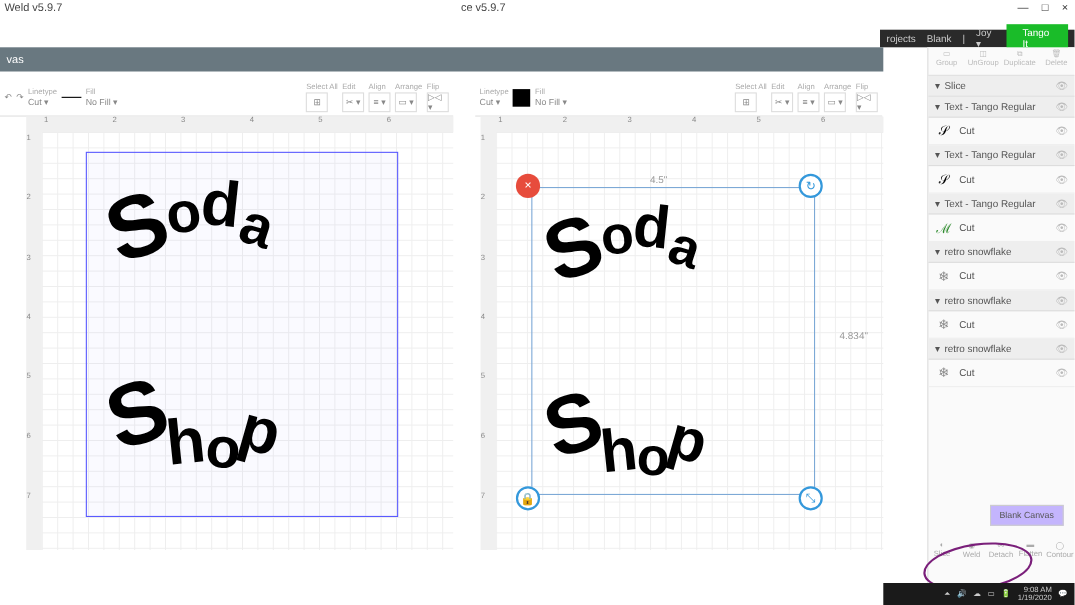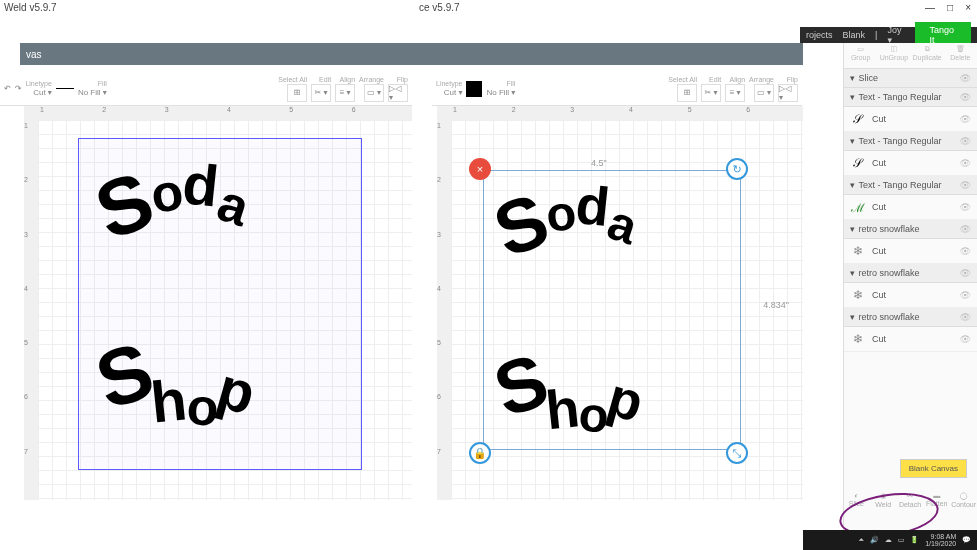--- a/index.html
+++ b/index.html
@@ -7,26 +7,26 @@
 
 .window-frame { position: absolute; top: 0; right: 0; height: 14px; background: #fff; display: flex; gap: 12px; padding: 2px 6px; font-size: 10px; color: #333; }
 .window-frame span { cursor: default; }
 
 .title-bar { position: absolute; top: 0; left: 0; font-size: 10px; color: #444; padding: 2px 4px; }
 .title-bar2 { position: absolute; top: 0; left: 415px; font-size: 10px; color: #444; padding: 2px 4px; }
 
 .top-bar { position: absolute; top: 27px; left: 800px; right: 0; height: 16px; background: #2a2a2a; display: flex; align-items: center; justify-content: flex-end; gap: 10px; padding: 0 6px; font-size: 9px; color: #ccc; }
 .make-it { background: #1abc29; color: #fff; padding: 3px 14px; font-size: 9px; }
 
-.header-strip { position: absolute; top: 43px; left: 0; right: 174px; height: 22px; background: #697880; color: #fff; font-size: 10px; display: flex; align-items: center; padding-left: 6px; margin-left: 20px; }
+.header-strip { position: absolute; top: 43px; left: 0; right: 174px; height: 22px; background: #697880; color: #fff; font-size: 10px; display: flex; align-items: center; padding-left: 6px; }
 
 .toolbar { position: absolute; top: 72px; height: 34px; background: #fff; border-bottom: 1px solid #e0e0e0; display: flex; align-items: center; gap: 4px; font-size: 8px; color: #888; padding: 0 4px; }
 .tb1 { left: 0; width: 412px; }
 .tb2 { left: 432px; width: 370px; }
-.tb-group { display: flex; flex-direction: column; align-items: flex-end; gap: 1px; }
+.tb-group { display: flex; flex-direction: column; align-items: flex-start; gap: 1px; }
 .tb-label { font-size: 7px; color: #aaa; }
 .tb-icon { width: 20px; height: 18px; border: 1px solid #ddd; display: flex; align-items: center; justify-content: center; font-size: 8px; }
 .swatch { width: 16px; height: 16px; background: #000; }
 
 .canvas-area { position: absolute; top: 106px; background-image: linear-gradient(#eee 1px, transparent 1px), linear-gradient(90deg, #eee 1px, transparent 1px); background-size: 14px 14px; }
 .ca1 { left: 24px; width: 388px; height: 394px; border-top: 14px solid #f0f0f0; border-left: 14px solid #f0f0f0; }
 .ca2 { left: 437px; width: 366px; height: 394px; border-top: 14px solid #f0f0f0; border-left: 14px solid #f0f0f0; }
 .ruler-h { position: absolute; top: -14px; left: 0; right: 0; height: 14px; background: #f0f0f0; display: flex; font-size: 7px; color: #888; }
 .ruler-h span { flex: 1; text-align: left; padding-left: 2px; }
 .ruler-v { position: absolute; left: -14px; top: 0; bottom: 0; width: 14px; background: #f0f0f0; display: flex; flex-direction: column; font-size: 7px; color: #888; }
@@ -53,21 +53,21 @@
 .panel-tabs { display: flex; height: 18px; border-bottom: 1px solid #ddd; font-size: 8px; }
 .panel-tabs div { flex: 1; text-align: center; padding: 3px; }
 .panel-tabs .active { border-bottom: 2px solid #666; }
 .panel-actions { display: flex; height: 26px; border-bottom: 1px solid #ddd; font-size: 7px; color: #bbb; }
 .panel-actions div { flex: 1; text-align: center; padding: 2px; display: flex; flex-direction: column; align-items: center; gap: 1px; }
 .layer-head { padding: 4px 6px; background: #eee; border-bottom: 1px solid #ddd; display: flex; align-items: center; gap: 4px; }
 .layer-row { padding: 4px 6px; border-bottom: 1px solid #eee; display: flex; align-items: center; gap: 6px; }
 .layer-row .thumb { width: 16px; height: 16px; display: flex; align-items: center; justify-content: center; font-size: 12px; }
 .eye { margin-left: auto; color: #bbb; font-size: 9px; }
 
-.blank-canvas { position: absolute; bottom: 52px; right: 10px; font-size: 8px; padding: 4px 8px; border: 1px solid #ccc; background: #fde047; }
+.blank-canvas { position: absolute; bottom: 52px; right: 10px; font-size: 8px; padding: 4px 8px; border: 1px solid #ccc; background: #c4b5fd; }
 .bottom-circle { position: absolute; bottom: 14px; right: 38px; width: 100px; height: 42px; border: 2px solid #7a1f7a; border-radius: 50%; transform: rotate(-8deg); }
 .bottom-ops { position: absolute; bottom: 22px; right: 0; width: 134px; display: flex; font-size: 7px; color: #aaa; }
 .bottom-ops div { flex: 1; text-align: center; display: flex; flex-direction: column; align-items: center; gap: 1px; }
 
 .taskbar { position: absolute; bottom: 0; left: 803px; right: 0; height: 20px; background: #1a1a1a; display: flex; align-items: center; justify-content: flex-end; gap: 6px; padding: 0 6px; font-size: 7px; color: #ccc; }
 </style>
 </head>
 <body>
 
 <div class="title-bar">Weld  v5.9.7</div>

